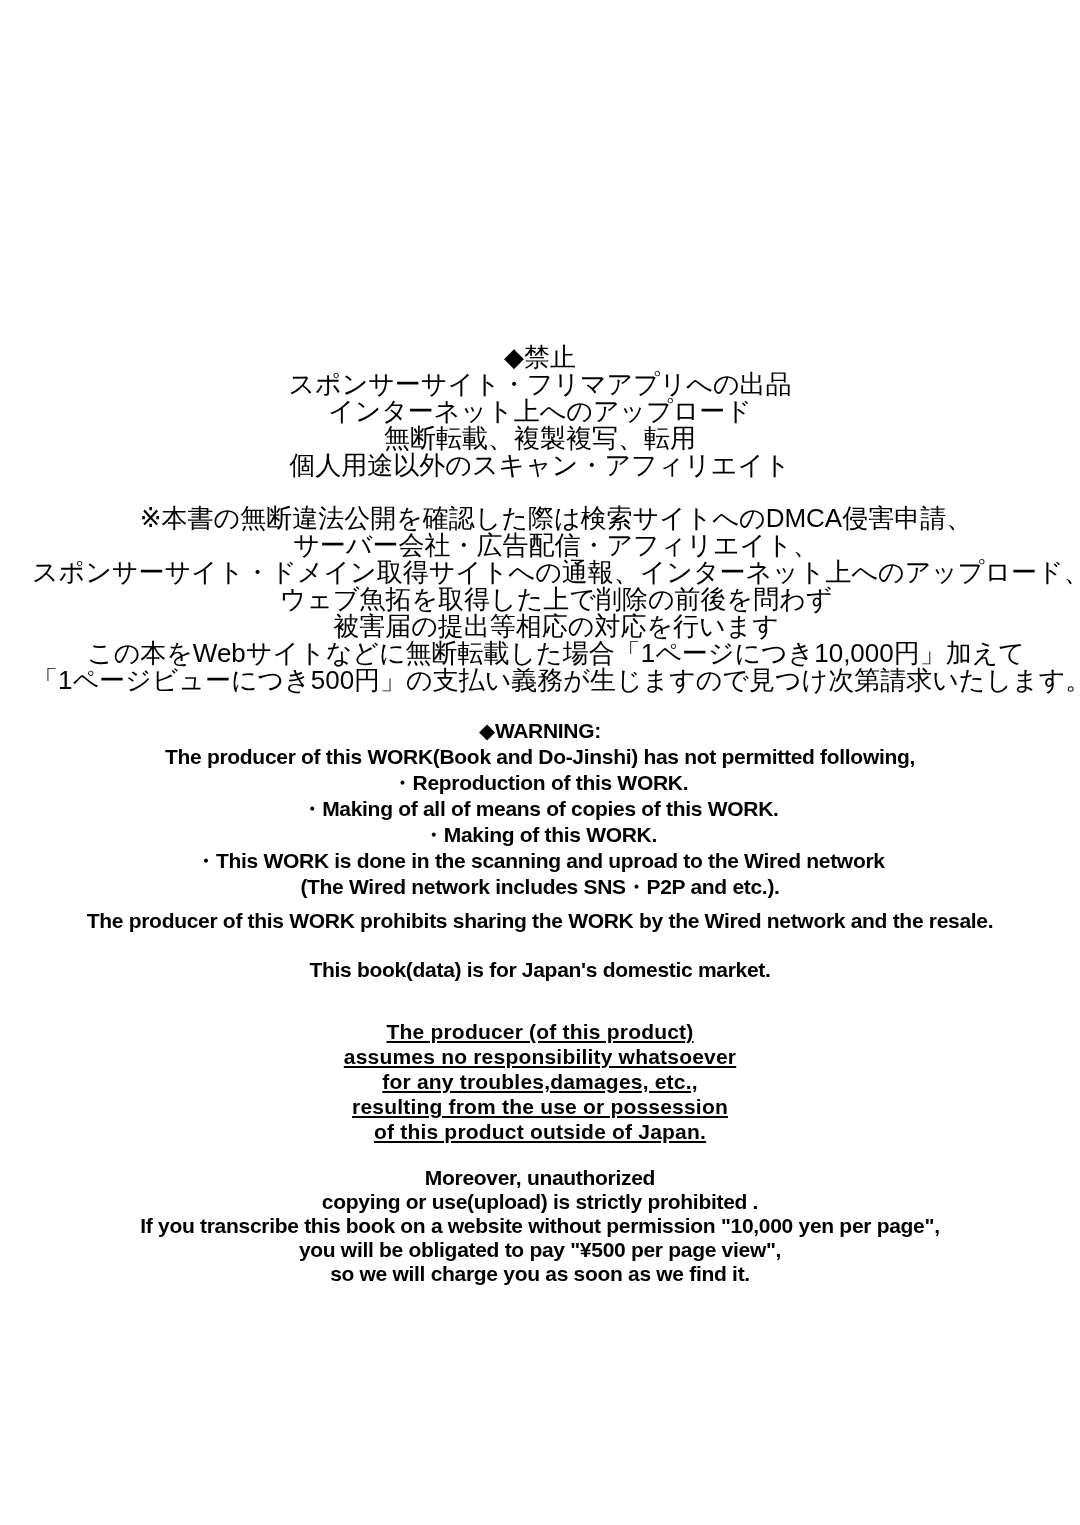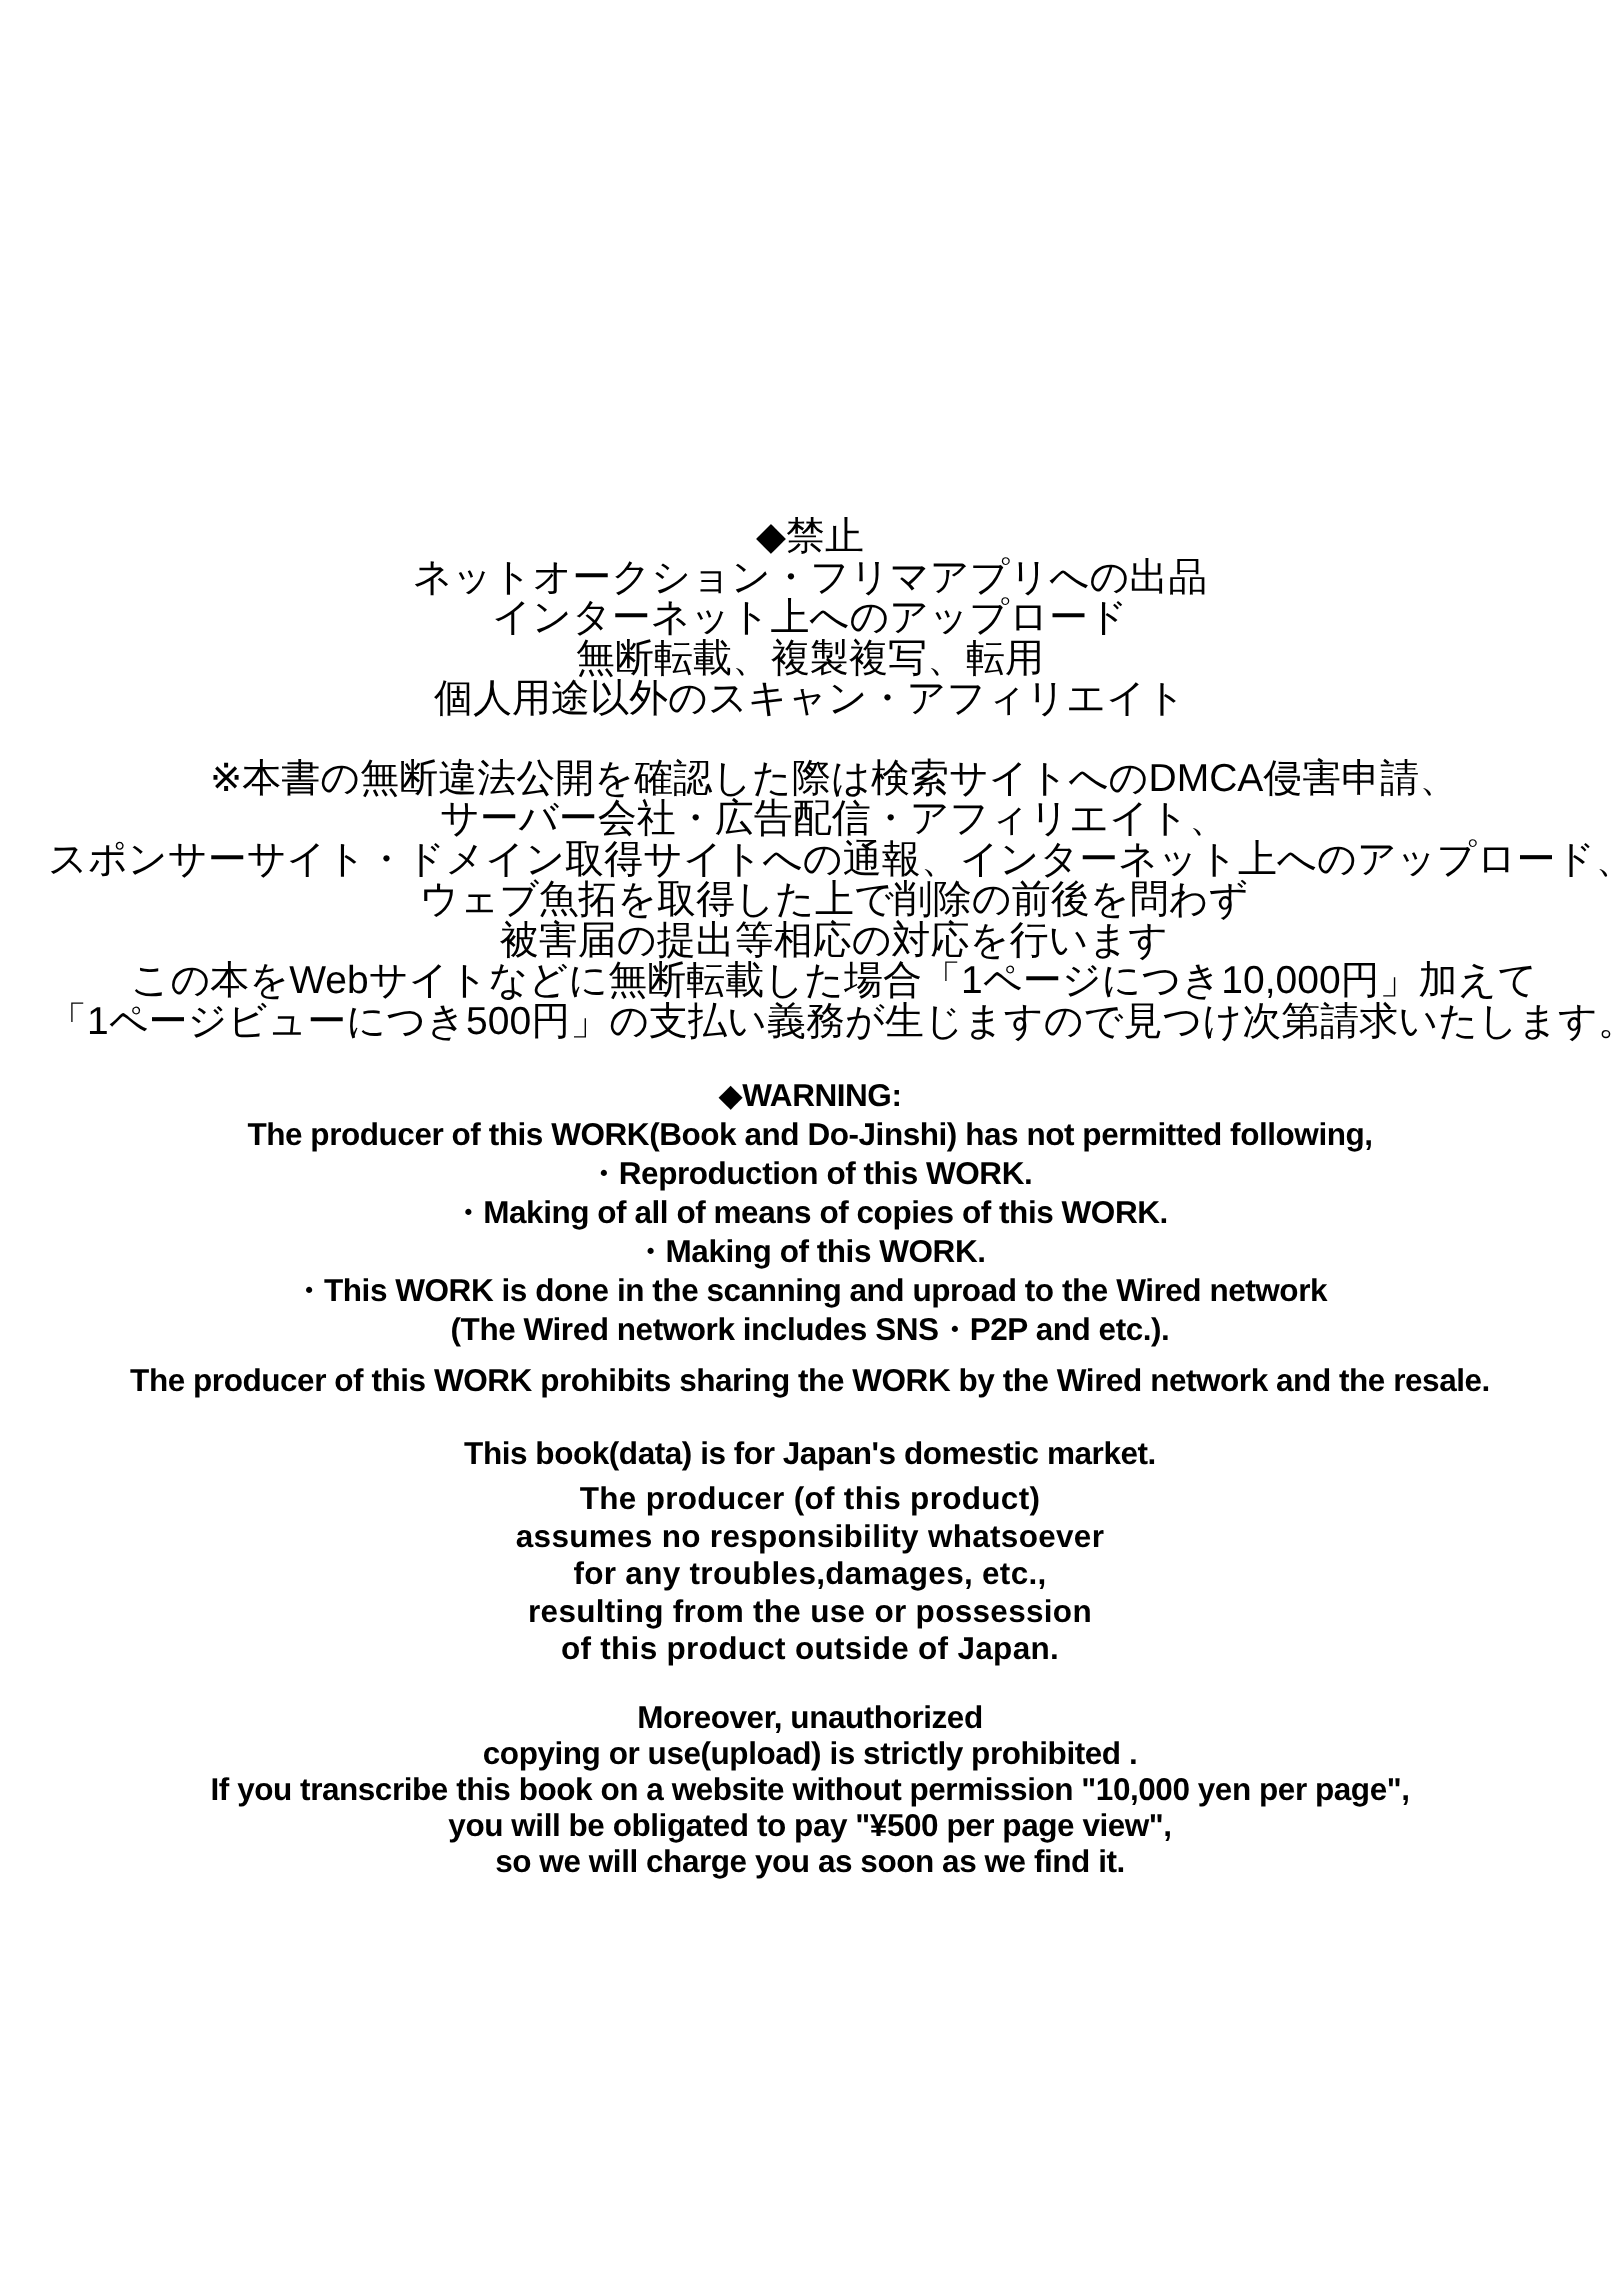--- a/index.html
+++ b/index.html
@@ -36,35 +36,35 @@
     font-weight: 600;
     font-size: 21px;
     letter-spacing: -0.3px;
   }
   .sec-warning { margin-top: 24px; }
   .sec-warning .line { line-height: 26px; }
   .sec-prohibit { margin-top: 8px; }
   .sec-prohibit .line { line-height: 26px; }
   .sec-domestic { margin-top: 23px; }
   .sec-domestic .line { line-height: 26px; }
-  .sec-responsibility { margin-top: 4px; }
+  .sec-responsibility { margin-top: 36px; text-decoration: underline; }
   .sec-responsibility .line { line-height: 25px; letter-spacing: 0.2px; }
   .sec-possess { margin-top: 21px; }
   .sec-possess .line { line-height: 25px; letter-spacing: 0.2px; }
   .sec-moreover { margin-top: 22px; }
   .sec-moreover .line { line-height: 24px; }
 </style>
 </head>
 <body>
 
 <div class="doc">
 
   <div class="sec jp sec-jp-prohibited">
     <div class="line">◆禁止</div>
-    <div class="line">ネットオークション・フリマアプリへの出品</div>
+    <div class="line">スポンサーサイト・フリマアプリへの出品</div>
     <div class="line">インターネット上へのアップロード</div>
     <div class="line">無断転載、複製複写、転用</div>
     <div class="line">個人用途以外のスキャン・アフィリエイト</div>
   </div>
 
   <div class="sec jp sec-jp-notice">
     <div class="line">※本書の無断違法公開を確認した際は検索サイトへのDMCA侵害申請、</div>
     <div class="line">サーバー会社・広告配信・アフィリエイト、</div>
     <div class="line">スポンサーサイト・ドメイン取得サイトへの通報、インターネット上へのアップロード、</div>
     <div class="line">ウェブ魚拓を取得した上で削除の前後を問わず</div>

